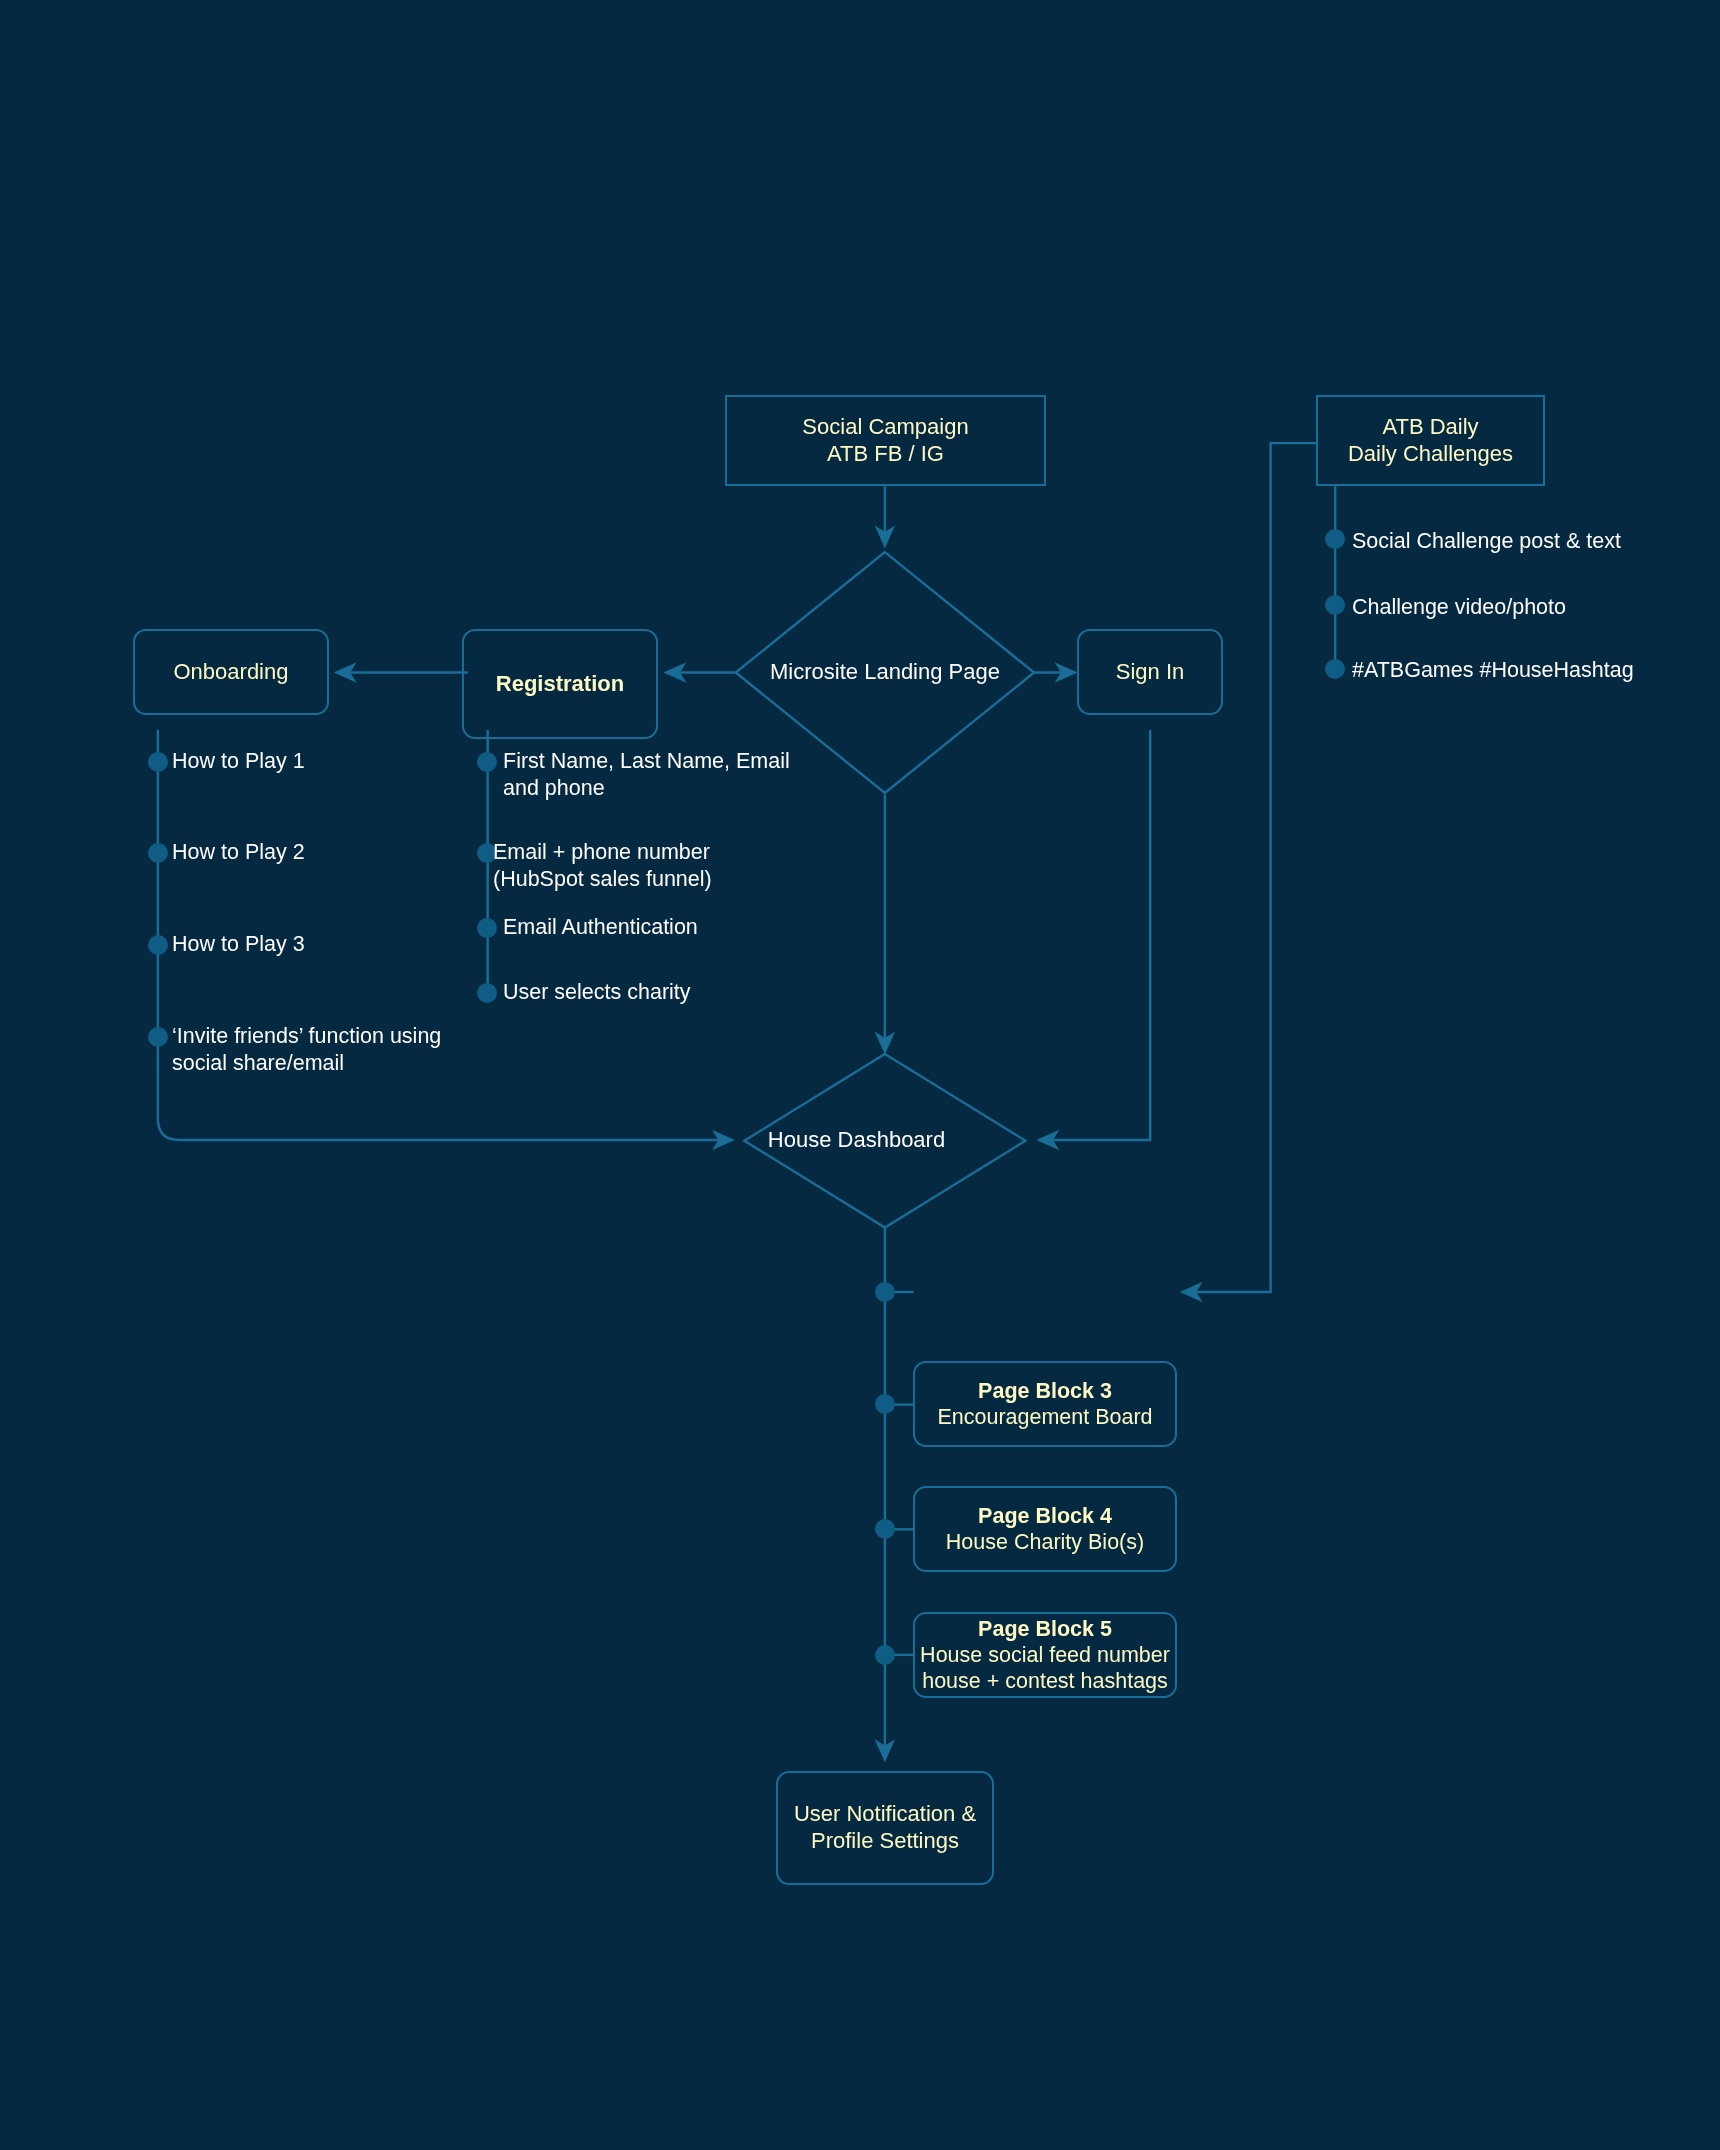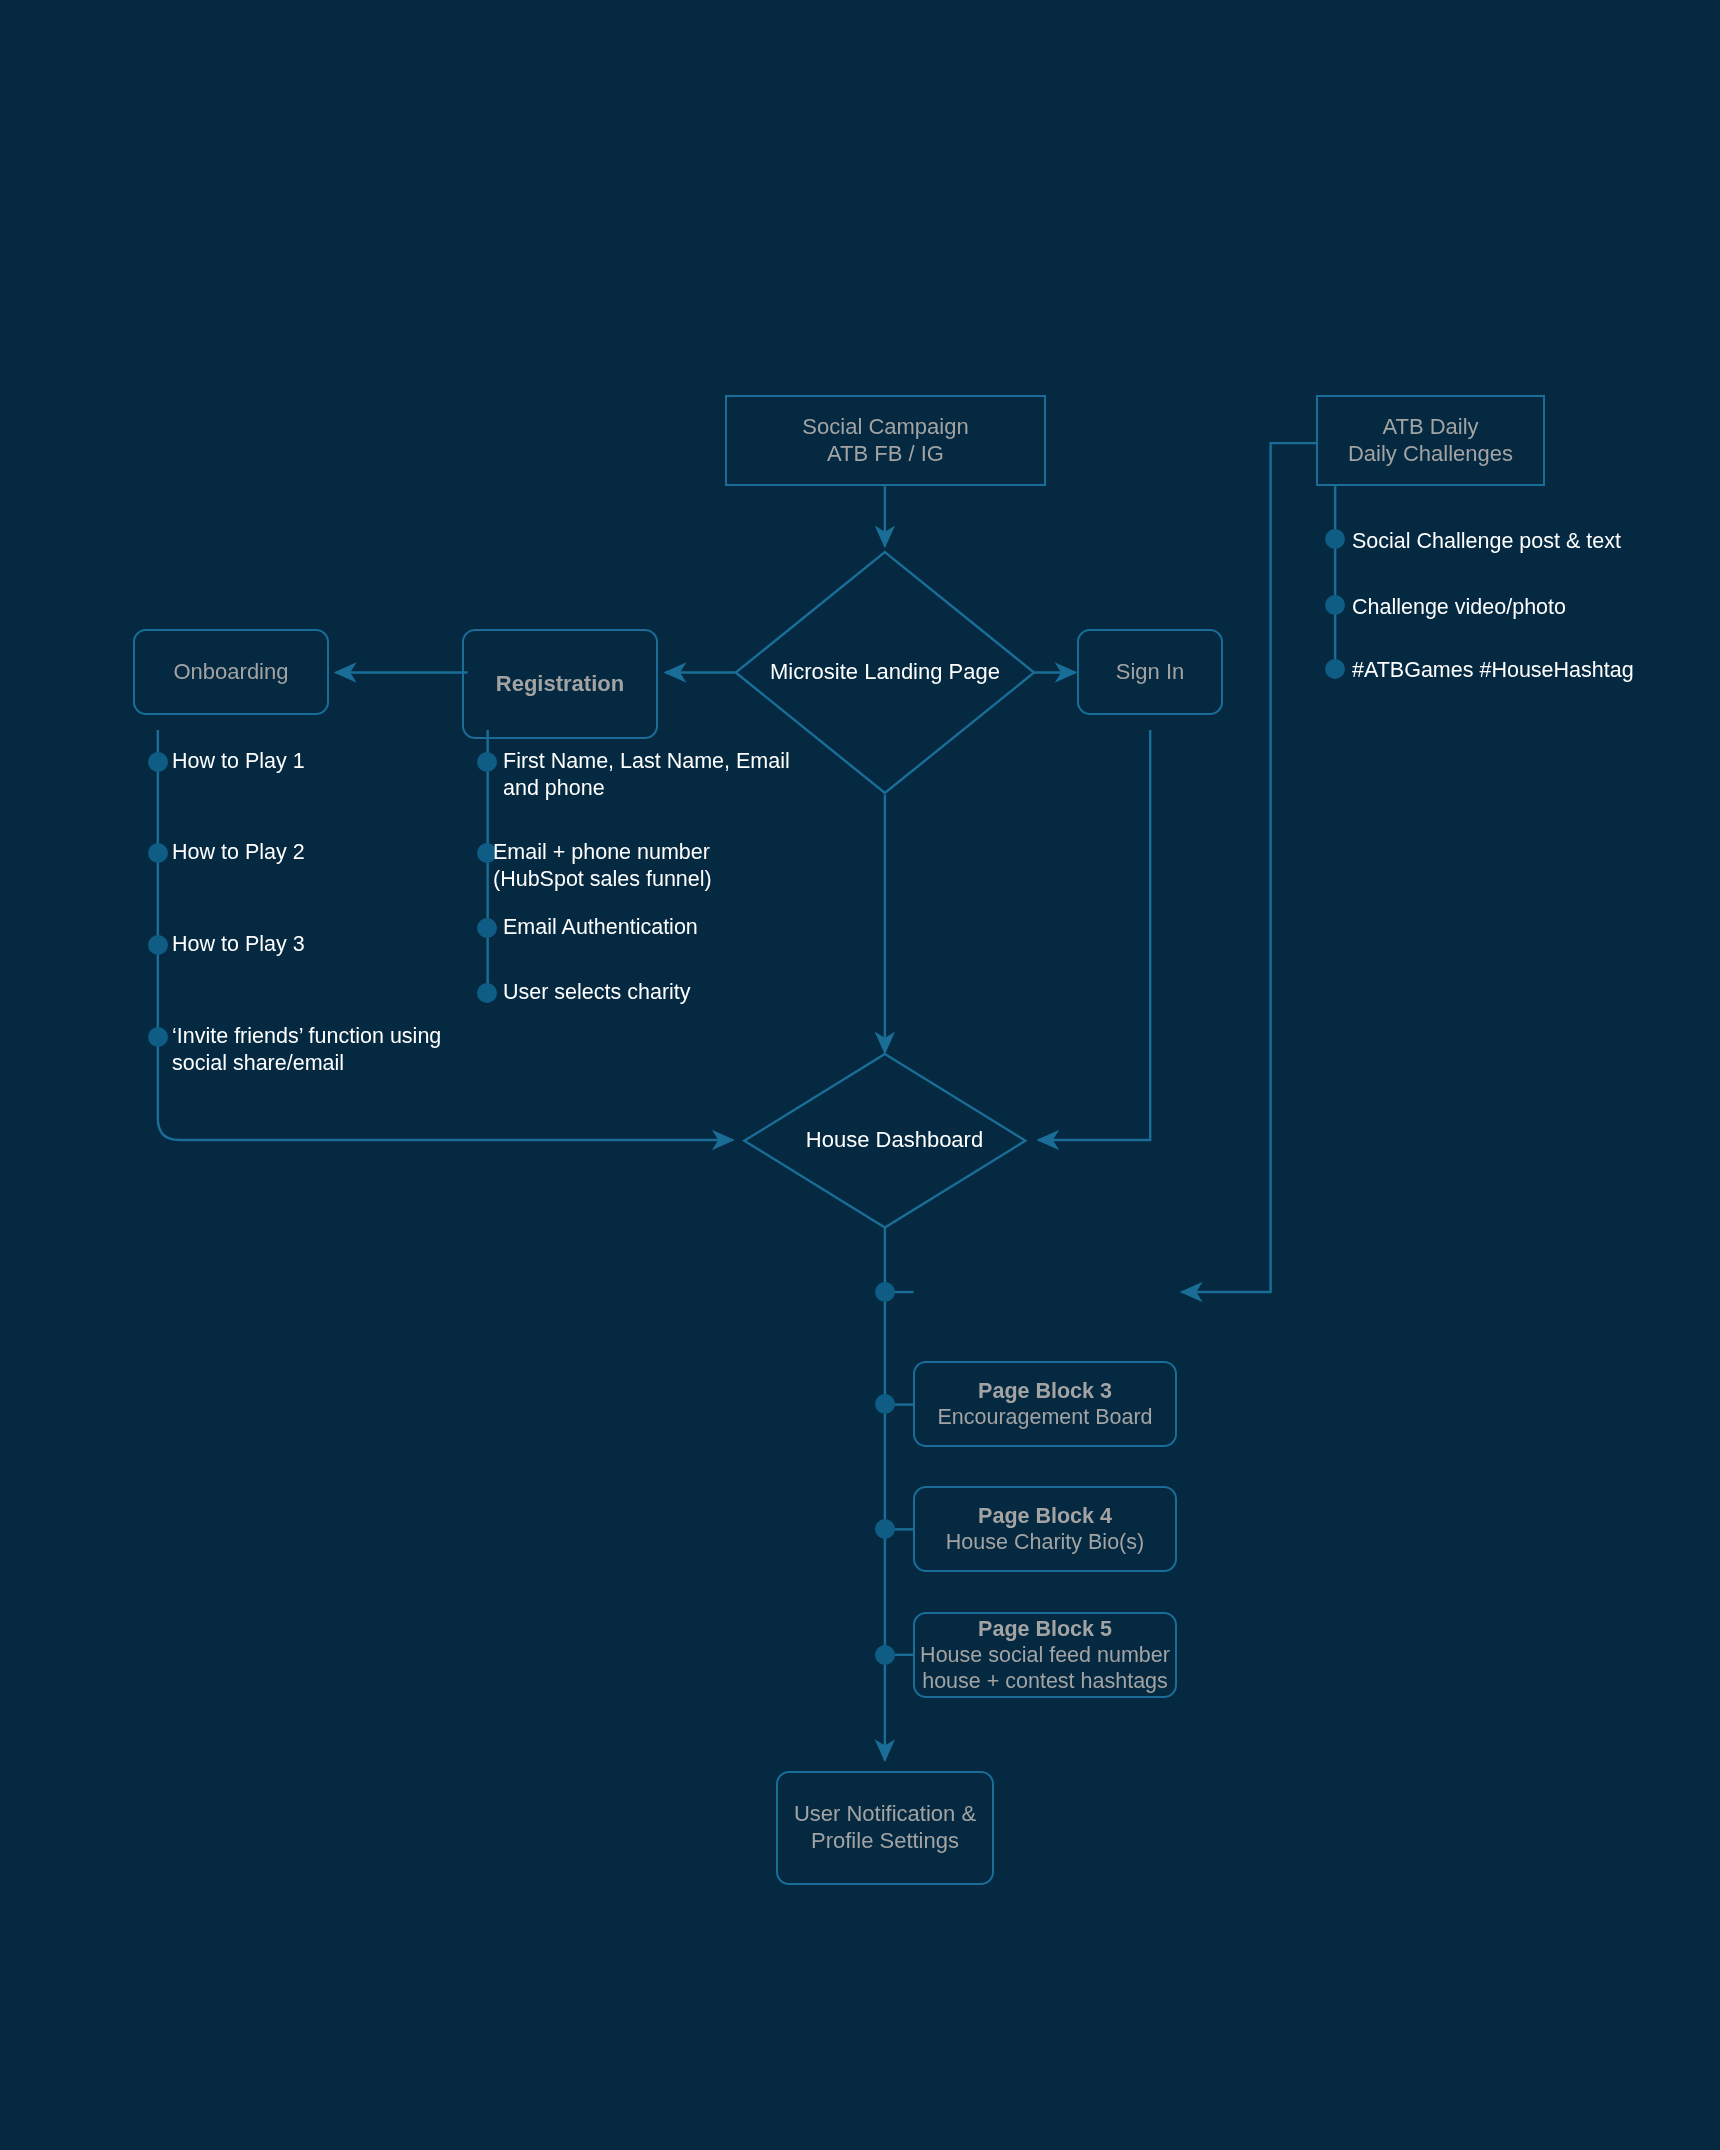--- a/index.html
+++ b/index.html
@@ -7,21 +7,21 @@
     width:1721px;height:2151px;
     font-family:"Liberation Sans", sans-serif;
     color:#ffffff;
     overflow:hidden;
   }
   #canvas{position:relative;width:1721px;height:2151px;background:#042941;}
   svg.wires{position:absolute;left:0;top:0;width:1721px;height:2151px;pointer-events:none;}
 
   .node{position:absolute;box-sizing:border-box;display:flex;flex-direction:column;
         align-items:center;justify-content:center;text-align:center;
-        border:2.2px solid #1a6d96;background:transparent;color:#a3a3a3;line-height:1.22;}
+        border:2.2px solid #1a6d96;background:transparent;color:#fef9c3;line-height:1.22;}
   .node.rect{border-radius:0;}
   .node.round{border-radius:13px;}
   .node .l1{display:block;}
   .node .l2{display:block;}
   .node.block .l1{font-weight:bold;}
 
   .diamond{position:absolute;display:flex;align-items:center;justify-content:center;
            text-align:center;color:#ffffff;line-height:1.22;}
   .diamond .dtext{position:relative;z-index:2;}
 
@@ -99,21 +99,21 @@
     <span class="l1">Sign In</span>
   </div>
 
   <div class="diamond fs31" style="left:736px;top:552px;width:298px;height:241px;">
     <div class="dtext">
       <span class="l1">Microsite</span>
       <span class="l2">Landing Page</span>
     </div>
   </div>
 
-  <div class="diamond fs31" style="left:754px;top:1054px;width:281px;height:173px;">
+  <div class="diamond fs31" style="left:716px;top:1054px;width:281px;height:173px;">
     <div class="dtext">
       <span class="l1">House</span>
       <span class="l2">Dashboard</span>
     </div>
   </div>
 
 
   <div class="node round block fs30" style="left: 913px; top: 1361px; width: 264px; height: 86px; border-color: rgb(26, 109, 150);">
     <span class="l1">Page Block 3</span>
     <span class="l2">Encouragement Board</span>

